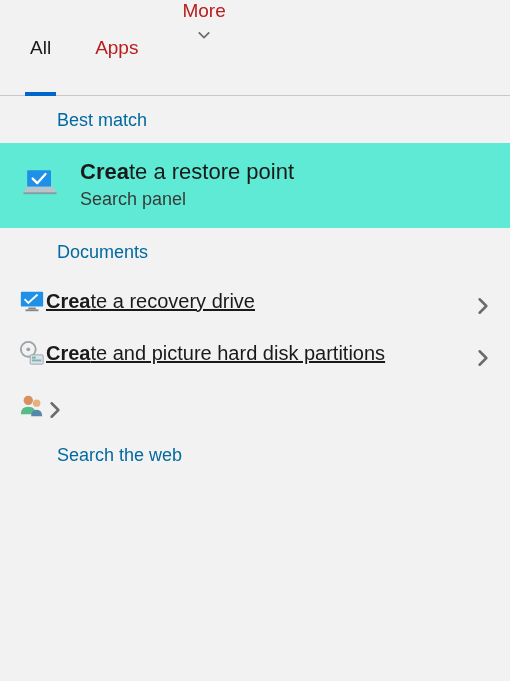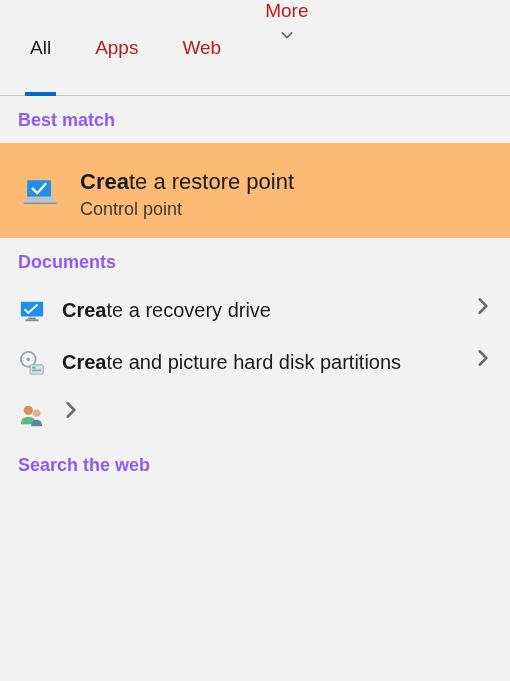--- a/index.html
+++ b/index.html
@@ -47,45 +47,46 @@
     align-items: center;
     gap: 6px;
     flex-direction: column;
   }
   .chev-down {
     width: 14px; height: 14px;
   }
   .chev-down path { stroke: #6b6b6b; stroke-width: 2; fill: none; }
   .section-header {
     font-size: 18px;
-    font-weight: 700;
+    font-weight: 400;
     padding: 14px 18px 12px;
-    color: #8b5cf6;
+    color: #0369a1;
+    margin-left: 39px;
   }
   .best-match-item {
-    background: #fdba74;
+    background: #5eead4;
     display: flex;
     align-items: center;
-    padding: 26px 18px 18px 18px;
+    padding: 16px 18px 18px 18px;
     gap: 18px;
   }
   .bm-icon {
     width: 44px; height: 44px;
     display:flex; align-items:center; justify-content:center;
   }
   .bm-text { display:flex; flex-direction:column; gap:4px; }
   .bm-title { font-size: 22px; color:#1a1a1a; }
   .bm-sub { font-size: 18px; color:#3a3a3a; }
   .result-list { }
   .result-item {
     display:flex;
-    align-items:flex-start;
+    align-items:flex-end;
     padding: 12px 18px 12px 18px;
-    gap: 16px;
     cursor:pointer;
+    text-decoration:underline;
   }
   .result-icon {
     width: 28px; height: 28px;
     flex-shrink:0;
     display:flex; align-items:center; justify-content:center;
   }
   .result-title {
     font-size: 20px;
     color:#1a1a1a;
     flex: 1;
@@ -98,21 +99,20 @@
     flex-shrink:0;
   }
   .chev-right path { stroke:#6b6b6b; stroke-width:2.2; fill:none; stroke-linecap:round; stroke-linejoin:round;}
 </style>
 </head>
 <body>
 
 <div class="tabs">
   <div class="tab active">All</div>
   <div class="tab">Apps</div>
-  <div class="tab">Web</div>
   <div class="tab tab-more">
     <span>More</span>
     <svg class="chev-down" viewBox="0 0 16 16">
         <path d="M2 5 L8 11 L14 5"></path>
       </svg>
   </div>
 </div>
 
 <div class="section-header">Best match</div>
 
@@ -120,21 +120,21 @@
   <div class="bm-icon">
     <svg viewBox="0 0 48 48" width="44" height="44">
       <rect x="10" y="8" width="26" height="18" rx="1" fill="#1e90e8"></rect>
       <path d="M16 17 L21 22 L30 12" stroke="#fff" stroke-width="2.5" fill="none" stroke-linecap="round" stroke-linejoin="round"></path>
       <path d="M6 32 L42 32 L38 26 L10 26 Z" fill="#b8c4ca"></path>
       <rect x="6" y="32" width="36" height="2" fill="#8a9aa2"></rect>
     </svg>
   </div>
   <div class="bm-text">
     <div class="bm-title"><b>Crea</b><span>te a restore point</span></div>
-    <div class="bm-sub">Control point</div>
+    <div class="bm-sub">Search panel</div>
   </div>
 </div>
 
 <div class="section-header">Documents</div>
 
 <div class="result-list">
 
   <div class="result-item">
     <div class="result-icon">
       <svg viewBox="0 0 28 28" width="26" height="26">

